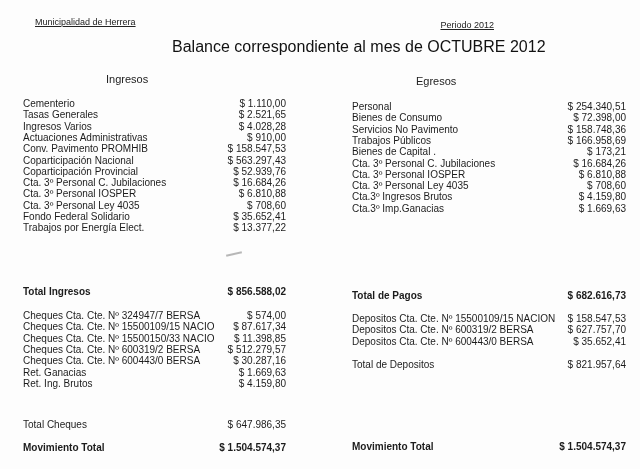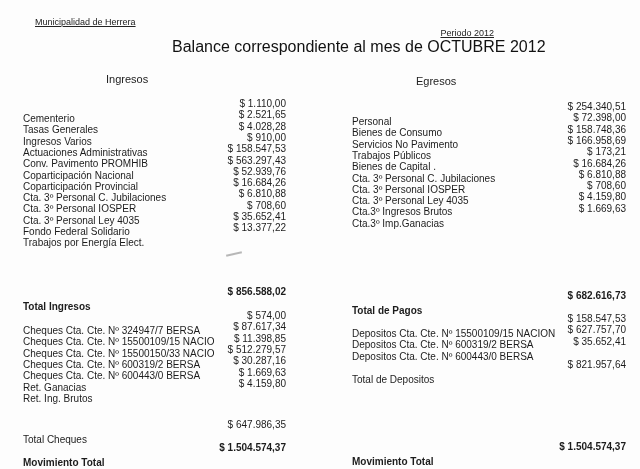--- a/index.html
+++ b/index.html
@@ -5,30 +5,30 @@
     html, body { margin: 0; padding: 0; }
     body {
       width: 640px; height: 469px; background: #fdfdfd; position: relative; overflow: hidden;
       font-family: "Liberation Sans", sans-serif; color: #1a1a1a;
     }
     .abs { position: absolute; white-space: nowrap; }
     .hdr-small { font-size: 9px; text-decoration: underline; color: #222; }
     .title { font-size: 16px; color: #111; }
     .section { font-size: 11px; color: #222; }
     .row { position: absolute; font-size: 10px; line-height: 11px; white-space: nowrap; color: #1c1c1c; }
-    .lbl { position: absolute; left: 0; margin-top: 15px; }
+    .lbl { position: absolute; left: 0; }
     .val { position: absolute; right: 0; text-align: center; }
     .bold { font-weight: bold; }
     .mark { position:absolute; left:226px; top:253px; width:16px; height:2px; background:#888; transform: rotate(-12deg); opacity:.6; }
   </style>
 </head>
 <body>
 
 <div class="abs hdr-small" style="left:20px;top:17px;padding-left:15px;">Municipalidad de Herrera</div>
-<div class="abs hdr-small" style="right:146px;top:28px;text-decoration:underline;">Periodo 2012</div>
+<div class="abs hdr-small" style="right:146px;top:20px;text-decoration:underline;">Periodo 2012</div>
 <div class="abs title" style="left:172px;top:38px;">Balance correspondiente al mes de OCTUBRE 2012</div>
 
 <div class="abs section" style="left:106px;top:73px;">Ingresos</div>
 <div class="abs section" style="left:380px;top:75px;margin-left:36px;">Egresos</div>
 
 <div class="mark"></div>
 
 <div id="ing"></div>
 <div id="egr"></div>
 

